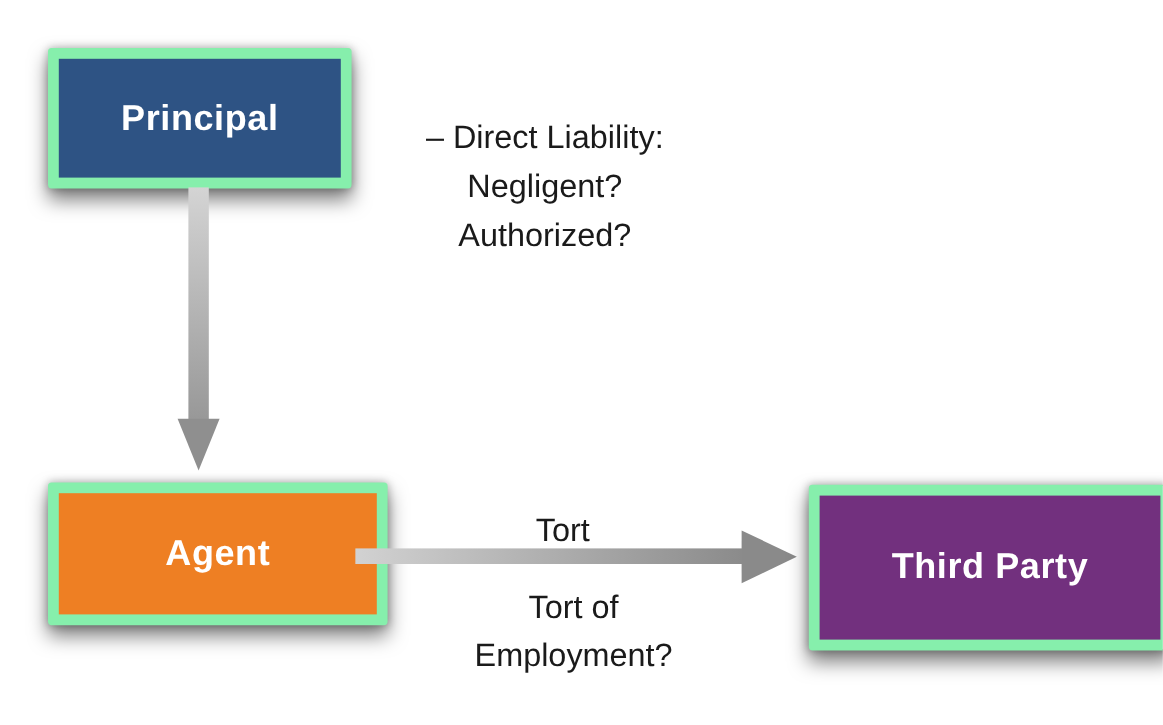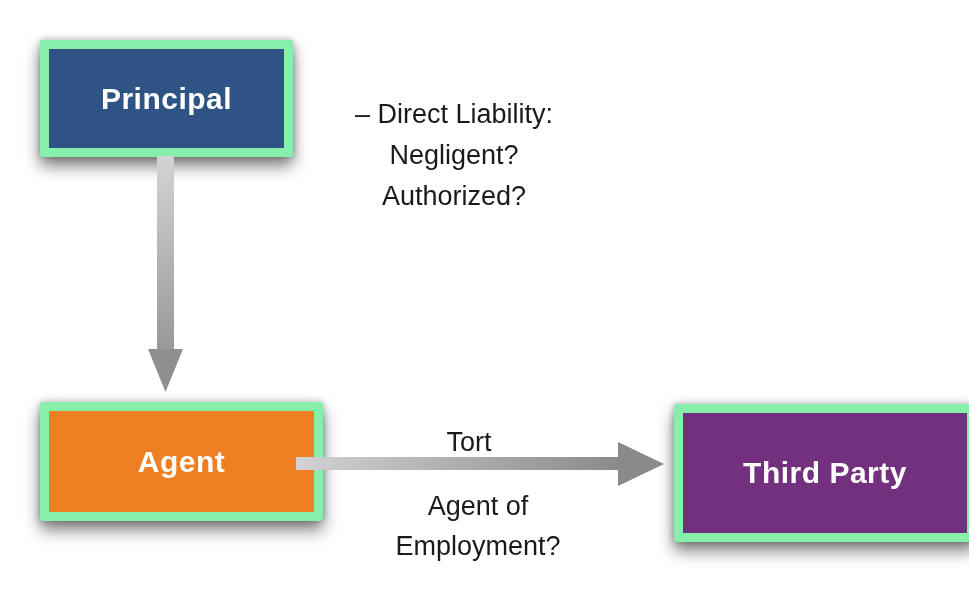--- a/index.html
+++ b/index.html
@@ -90,21 +90,21 @@
       <stop offset="1" stop-color="#8a8a8a"></stop>
     </linearGradient>
   </defs>
   <rect x="0" y="17" width="327" height="13" fill="url(#gh)"></rect>
   <polygon points="322,2 322,46 368,24" fill="#8a8a8a"></polygon>
 </svg>
 
 <div class="annotation" id="tort-label">Tort</div>
 
 <div class="annotation" id="vicarious-liability">
-  <div>Agent of</div>
+  <div>Tort of</div>
   <div>Employment?</div>
 </div>
 
 <div class="node" id="third-party-node">
   <div class="fill">
     <span class="label">Third Party</span>
   </div>
 </div>
 
 </body></html>

